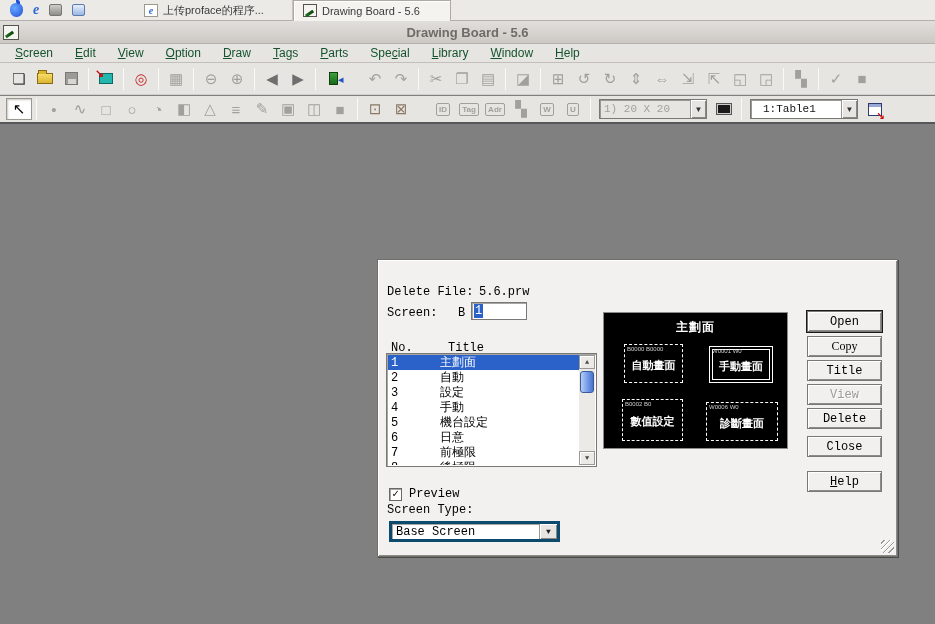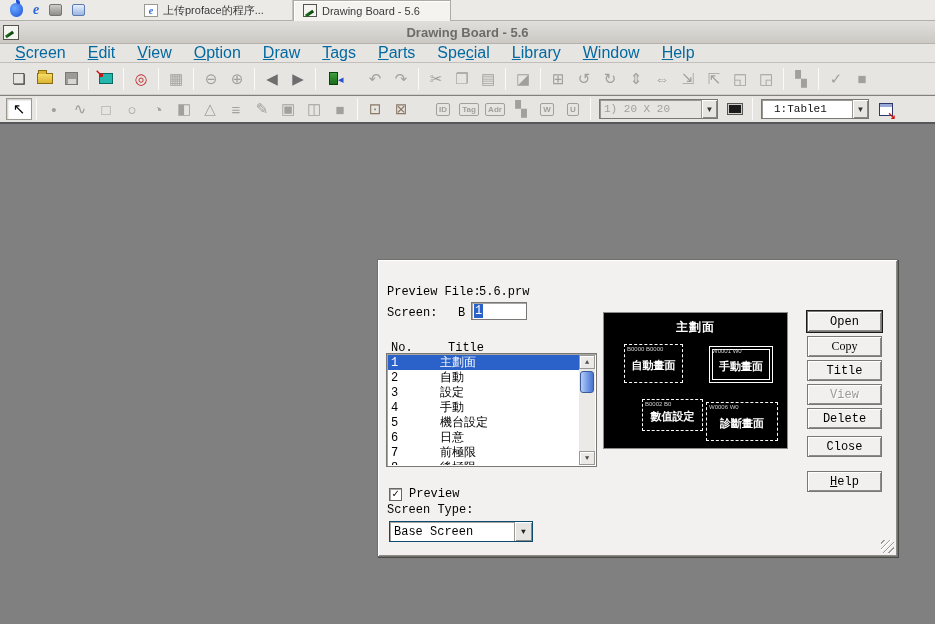--- a/index.html
+++ b/index.html
@@ -34,21 +34,21 @@
   
   .titlebar { position:absolute; left:0; top:21px; width:935px; height:23px;
     background:linear-gradient(#e1dfdc,#ccc9c4); border-bottom:1px solid #b5b2ad;
     display:flex; align-items:center; }
   .titlebar .appico { margin-left:3px; width:16px; height:15px; }
   .title-text { position:absolute; left:0; right:0; text-align:center; font-size:13px; color:#6e6c68; font-weight:bold; }
 
   
   .menubar { position:absolute; left:0; top:44px; width:935px; height:19px; background:#e7e5e2;
     border-bottom:1px solid #c2bfba; display:flex; align-items:center; padding-left:4px; }
-  .menu-item { font-size:16px; color:#0369a1; padding:0 11px; cursor:default; }
+  .menu-item { font-size:12px; color:#14532d; padding:0 11px; cursor:default; }
   .menu-item u { text-decoration:underline; }
 
   
   .toolbar { position:absolute; left:0; width:935px; background:#e7e5e2; display:flex; align-items:center; }
   .toolbar1 { top:63px; height:32px; border-bottom:1px solid #d2d0cc; padding-left:6px; }
   .toolbar2 { top:96px; height:28px; border-bottom:2px solid #57575a; padding-left:6px; }
   .tb-btn { width:26px; height:24px; display:flex; align-items:center; justify-content:center;
     font-size:15px; color:#3f3f3f; border:1px solid transparent; }
   .toolbar2 .tb-btn { height:22px; }
   .tb-btn.disabled { color:#a0a09c; }
@@ -125,22 +125,22 @@
     border:1px solid #7a7875; box-shadow:inset 1px 1px 0 #fff, inset -1px -1px 0 #8d8b87;
     font:12px "Liberation Mono",monospace; color:#000; display:flex; align-items:center; justify-content:center; }
   .dlg-btn.default { outline:1px solid #1a1a1a; }
   .dlg-btn.disabled { color:#9c9a96; text-shadow:1px 1px 0 #fff; }
   .dlg-btn u { text-decoration:underline; }
 
   .checkbox-row { position:absolute; left:11px; top:227px; display:flex; align-items:center; gap:7px; }
   .checkbox { width:13px; height:13px; background:#fff; border:1px solid #6a6865;
     box-shadow:inset 1px 1px 0 #a8a6a2; display:flex; align-items:center; justify-content:center;
     font-size:11px; font-weight:bold; color:#000; line-height:11px; }
-  .screen-type-combo { position:absolute; left:11px; top:261px; width:144px; height:21px; background:#fff;
-    border:1px solid #0c4a6e; box-shadow:inset 1px 1px 0 #a8a6a2; display:flex; align-items:center; }
+  .screen-type-combo { position:absolute; left:11px; top:261px; width:171px; height:21px; background:#fff;
+    border:3px solid #0c4a6e; box-shadow:inset 1px 1px 0 #a8a6a2; display:flex; align-items:center; }
   .stc-text { flex:1; font:12px "Liberation Mono",monospace; padding-left:4px; color:#000; }
   .stc-btn { width:18px; height:100%; background:#e7e5e2; border-left:1px solid #9a9895;
     box-shadow:inset 1px 1px 0 #fff, inset -1px -1px 0 #8a8885;
     display:flex; align-items:center; justify-content:center; font-size:8px; color:#222; }
   .grip { position:absolute; right:3px; bottom:3px; width:13px; height:13px;
     background:repeating-linear-gradient(135deg, transparent 0 2px, #9a9895 2px 3px, #fff 3px 4px); }
 </style>
 </head>
 <body>
 
@@ -344,42 +344,42 @@
     <div class="tb-btn disabled">
       <span>▚</span>
     </div>
     <div class="tb-btn disabled">
       <span class="tb-txt">W</span>
     </div>
     <div class="tb-btn disabled">
       <span class="tb-txt">U</span>
     </div>
     <div class="tb-sep"></div>
-    <div class="tb-combo disabled" style="width: 119px;">
+    <div class="tb-combo disabled" style="width: 108px;">
       <span class="tb-combo-text">1) 20 X 20</span>
       <span class="tb-combo-btn">▼</span>
     </div>
     <div class="tb-btn">
       <span class="icon-screen"></span>
     </div>
     <div class="tb-sep"></div>
     <div class="tb-combo" style="width: 108px; padding-left: 8px;">
       <span class="tb-combo-text">1:Table1</span>
       <span class="tb-combo-btn">▼</span>
     </div>
     <div class="tb-btn">
       <span class="icon-table-edit"></span>
     </div>
   </div>
 
 <div class="mainarea"></div>
 
 <div class="dialog">
 
-  <span class="dlg-label" style="left:9px; top:25px;">Preview File:</span>
+  <span class="dlg-label" style="left:9px; top:25px;">Delete File:</span>
   <span class="dlg-label" style="left:101px; top:25px;">5.6.prw</span>
 
   <span class="dlg-label" style="left:9px; top:46px;">Screen:</span>
   <span class="dlg-label" style="left:80px; top:46px;">B</span>
   <div class="screen-input">
     <span class="sel">1</span>
   </div>
 
   <span class="dlg-label" style="left:13px; top:81px;">No.</span>
   <span class="dlg-label" style="left:70px; top:81px;">Title</span>
@@ -430,21 +430,21 @@
     <div class="pv-title">主劃面</div>
     <div id="pv-buttons">
         <div class="pv-btn dashed" style="left: 20px; top: 31px; width: 59px; height: 39px;">
           <div class="pv-codes">B0000 B0000</div>
           <div class="pv-label">自動畫面</div>
         </div>
         <div class="pv-btn solid" style="left: 105px; top: 33px; width: 64px; height: 37px;">
           <div class="pv-codes">W0001 W0</div>
           <div class="pv-label">手動畫面</div>
         </div>
-        <div class="pv-btn dashed" style="left: 18px; top: 86px; width: 61px; height: 32px; margin-left: 20px;">
+        <div class="pv-btn dashed" style="left: 18px; top: 86px; width: 61px; height: 42px;">
           <div class="pv-codes">B0002 B0</div>
           <div class="pv-label">數值設定</div>
         </div>
         <div class="pv-btn dashed" style="left: 102px; top: 89px; width: 72px; height: 39px;">
           <div class="pv-codes">W0006 W0</div>
           <div class="pv-label">診斷畫面</div>
         </div>
       </div>
   </div>
 

